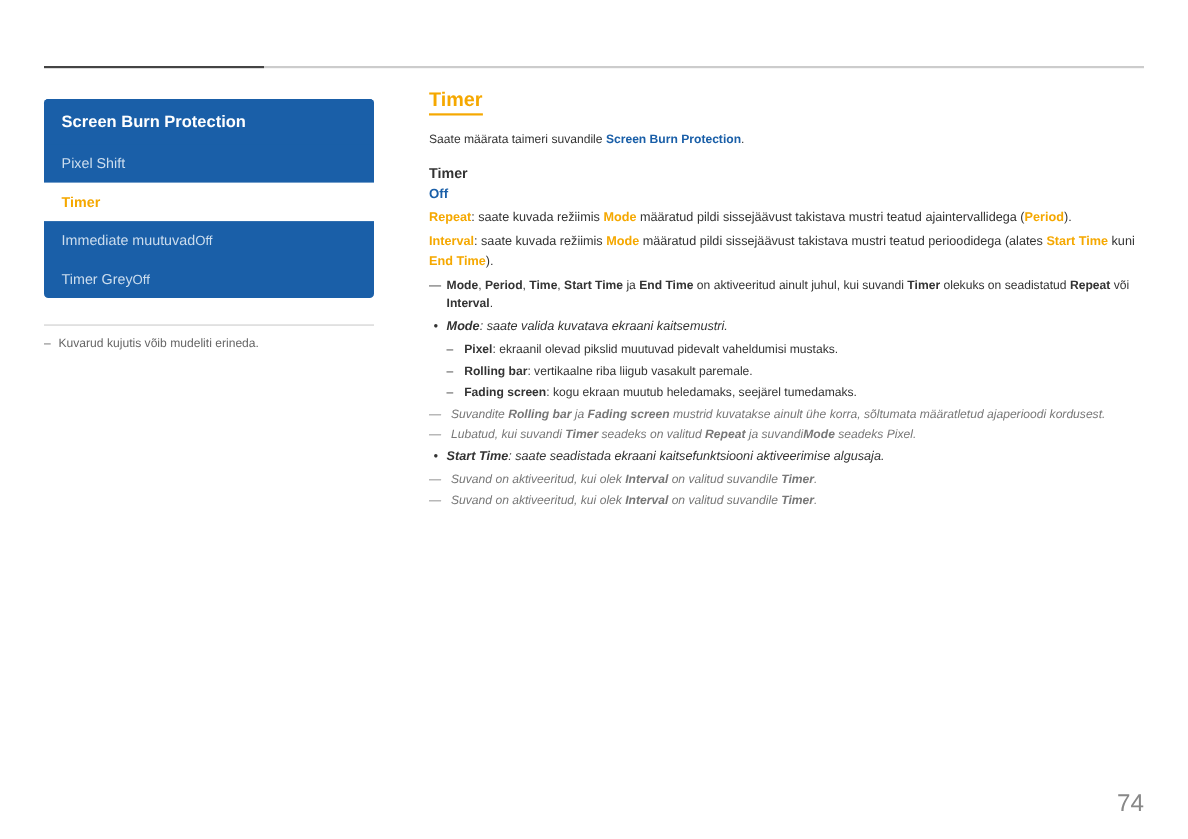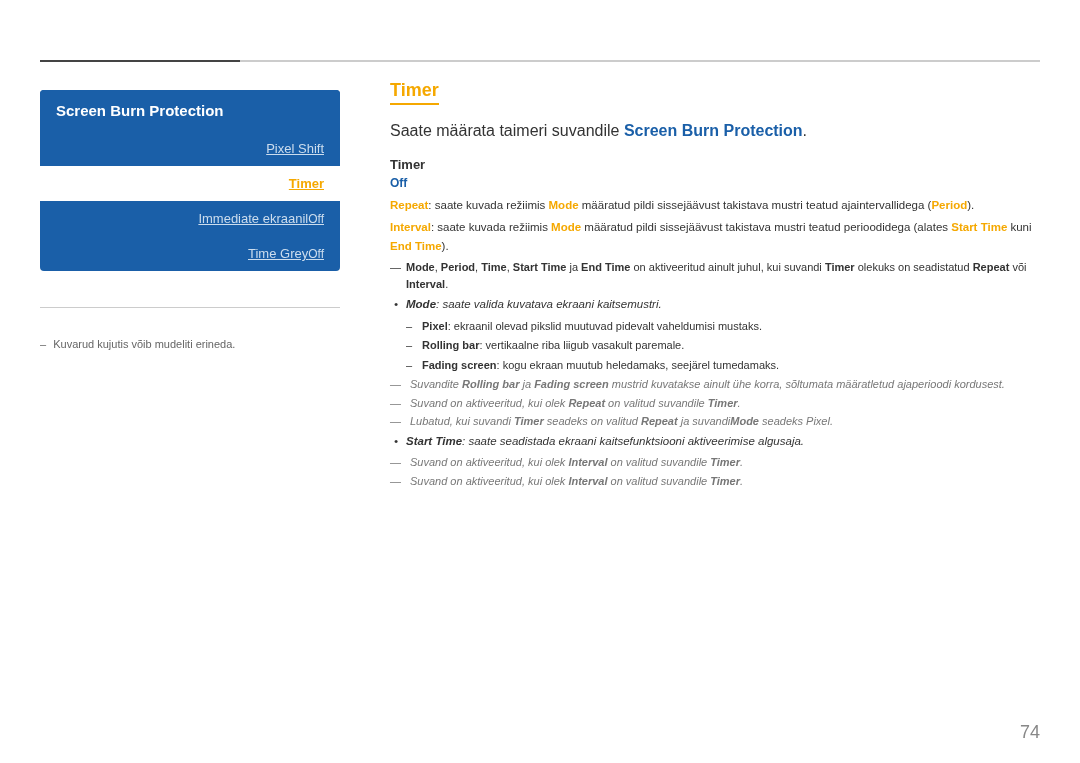--- a/index.html
+++ b/index.html
@@ -42,40 +42,39 @@
       font-size: 15px;
       font-weight: bold;
       padding: 12px 16px;
     }
 
     .menu-item {
       padding: 10px 16px;
       color: #cde;
       font-size: 13px;
       display: flex;
-      justify-content: flex-end;
+      justify-content: flex-start;
       align-items: center;
       cursor: pointer;
-      text-decoration: underline;
     }
 
     .menu-item.active {
       background: #fff;
       color: #f5a800;
       font-weight: bold;
     }
 
     .menu-item .item-value {
       color: #cde;
       font-size: 12px;
     }
 
     .note-section {
-      margin-top: 36px;
-      padding-top: 28px;
+      margin-top: 24px;
+      padding-top: 8px;
       border-top: 1px solid #ccc;
       color: #666;
       font-size: 11px;
       line-height: 1.5;
     }
 
     .note-section .dash {
       display: inline-block;
       margin-right: 4px;
     }
@@ -91,21 +90,21 @@
       font-size: 18px;
       font-weight: bold;
       color: #f5a800;
       border-bottom: 2px solid #f5a800;
       display: inline-block;
       padding-bottom: 2px;
       margin-bottom: 14px;
     }
 
     .intro-text {
-      font-size: 16px;
+      font-size: 11px;
       color: #333;
       margin-bottom: 5px;
       line-height: 1.5;
     }
 
     .intro-text .highlight {
       color: #1a5fa8;
       font-weight: bold;
     }
 
@@ -198,45 +197,45 @@
       left: 0;
       color: #777;
     }
 
     .bold { font-weight: bold; }
 
     .page-number {
       position: absolute;
       bottom: 20px;
       right: 40px;
-      font-size: 18px;
+      font-size: 22px;
       color: #888;
       margin-left: 23px;
     }
   </style>
 </head>
 <body>
 
 <div class="top-border"></div>
 
 <div class="left-panel">
   <div class="menu-box">
     <div class="menu-title">Screen Burn Protection</div>
     <div class="menu-item">
       <span>Pixel Shift</span>
     </div>
     <div class="menu-item active">
       <span>Timer</span>
     </div>
     <div class="menu-item">
-      <span>Immediate ekraanil</span>
+      <span>Immediate muutuvad</span>
       <span class="item-value">Off</span>
     </div>
     <div class="menu-item">
-      <span>Time Grey</span>
+      <span>Timer Grey</span>
       <span class="item-value">Off</span>
     </div>
   </div>
 
   <div class="note-section">
     <span class="dash">–</span>
     <span>Kuvarud kujutis võib mudeliti erineda.</span>
   </div>
 </div>
 
@@ -273,23 +272,20 @@
     <span class="bold">Rolling bar</span>: vertikaalne riba liigub vasakult paremale.
   </div>
   <div class="sub-bullet">
     <span class="bold">Fading screen</span>: kogu ekraan muutub heledamaks, seejärel tumedamaks.
   </div>
   <div class="sub-note">
     Suvandite <span class="bold">Rolling bar</span> ja <span class="bold">Fading screen</span> mustrid kuvatakse ainult ühe korra, sõltumata määratletud ajaperioodi kordusest.
   </div>
 
   
-  <div class="sub-note">
-    Suvand on aktiveeritud, kui olek <span class="bold">Repeat</span> on valitud suvandile <span class="bold">Timer</span>.
-  </div>
 
   
   <div class="sub-note">
     Lubatud, kui suvandi <span class="bold">Timer</span> seadeks on valitud <span class="bold">Repeat</span> ja suvandi<span class="bold">Mode</span> seadeks <span class="bold-orange">Pixel</span>.
   </div>
 
   
   <div class="bullet-item">
     <span class="bold">Start Time</span>: saate seadistada ekraani kaitsefunktsiooni aktiveerimise algusaja.
   </div>

